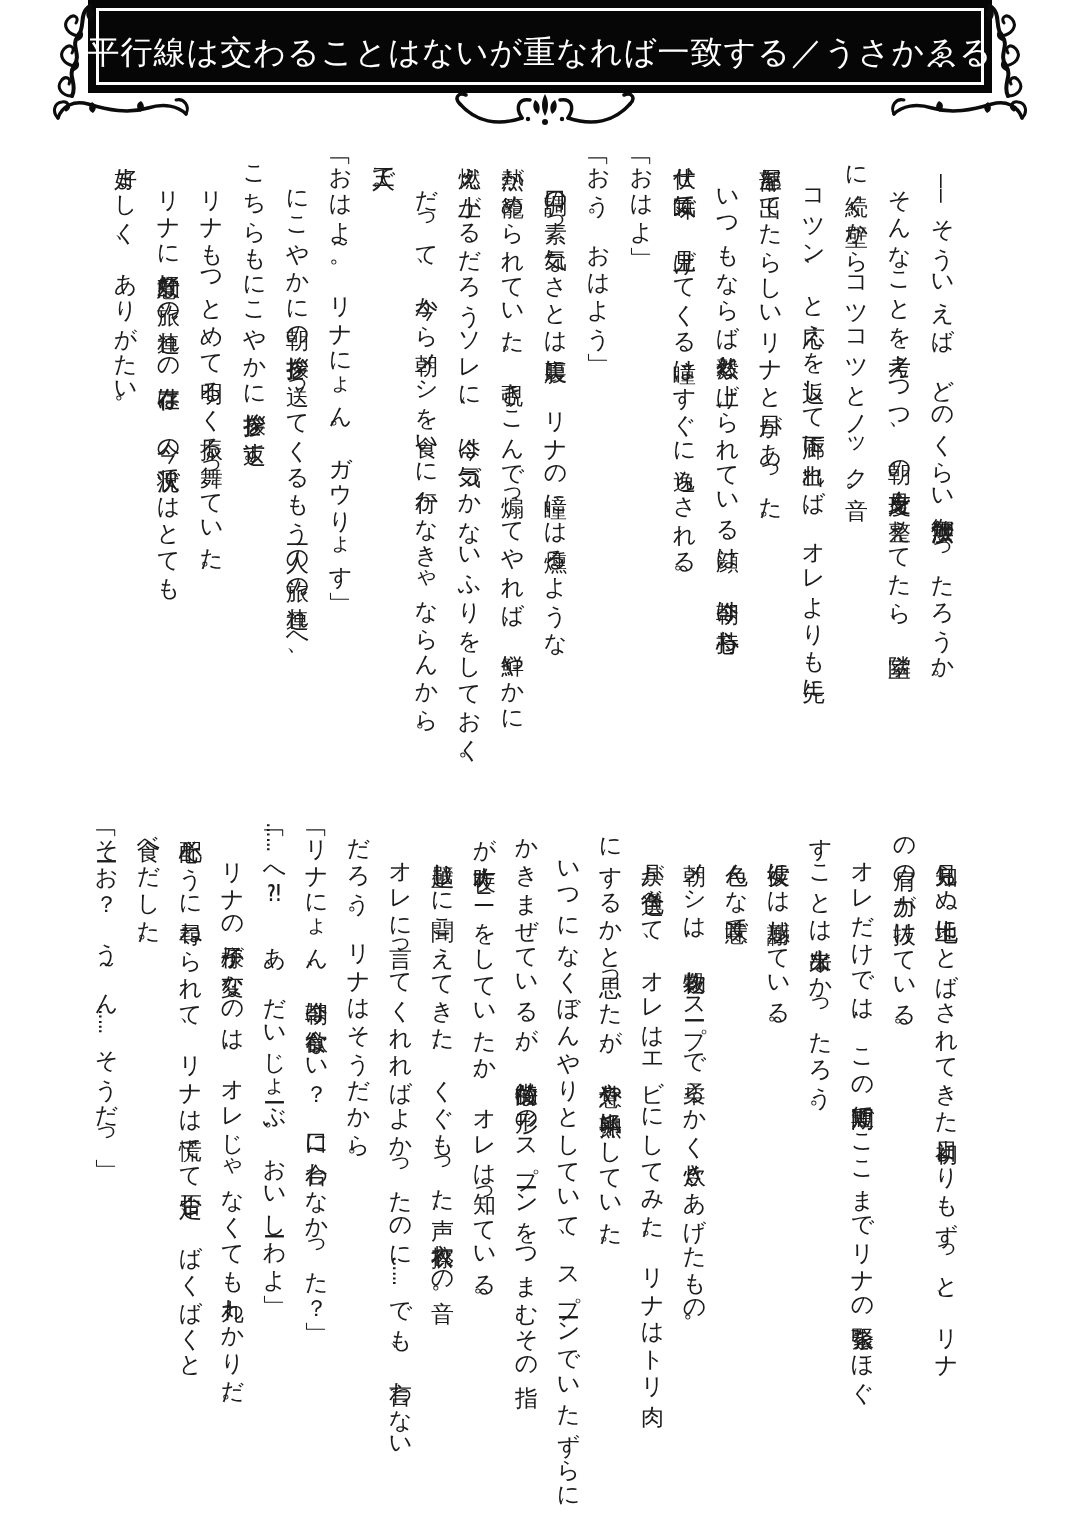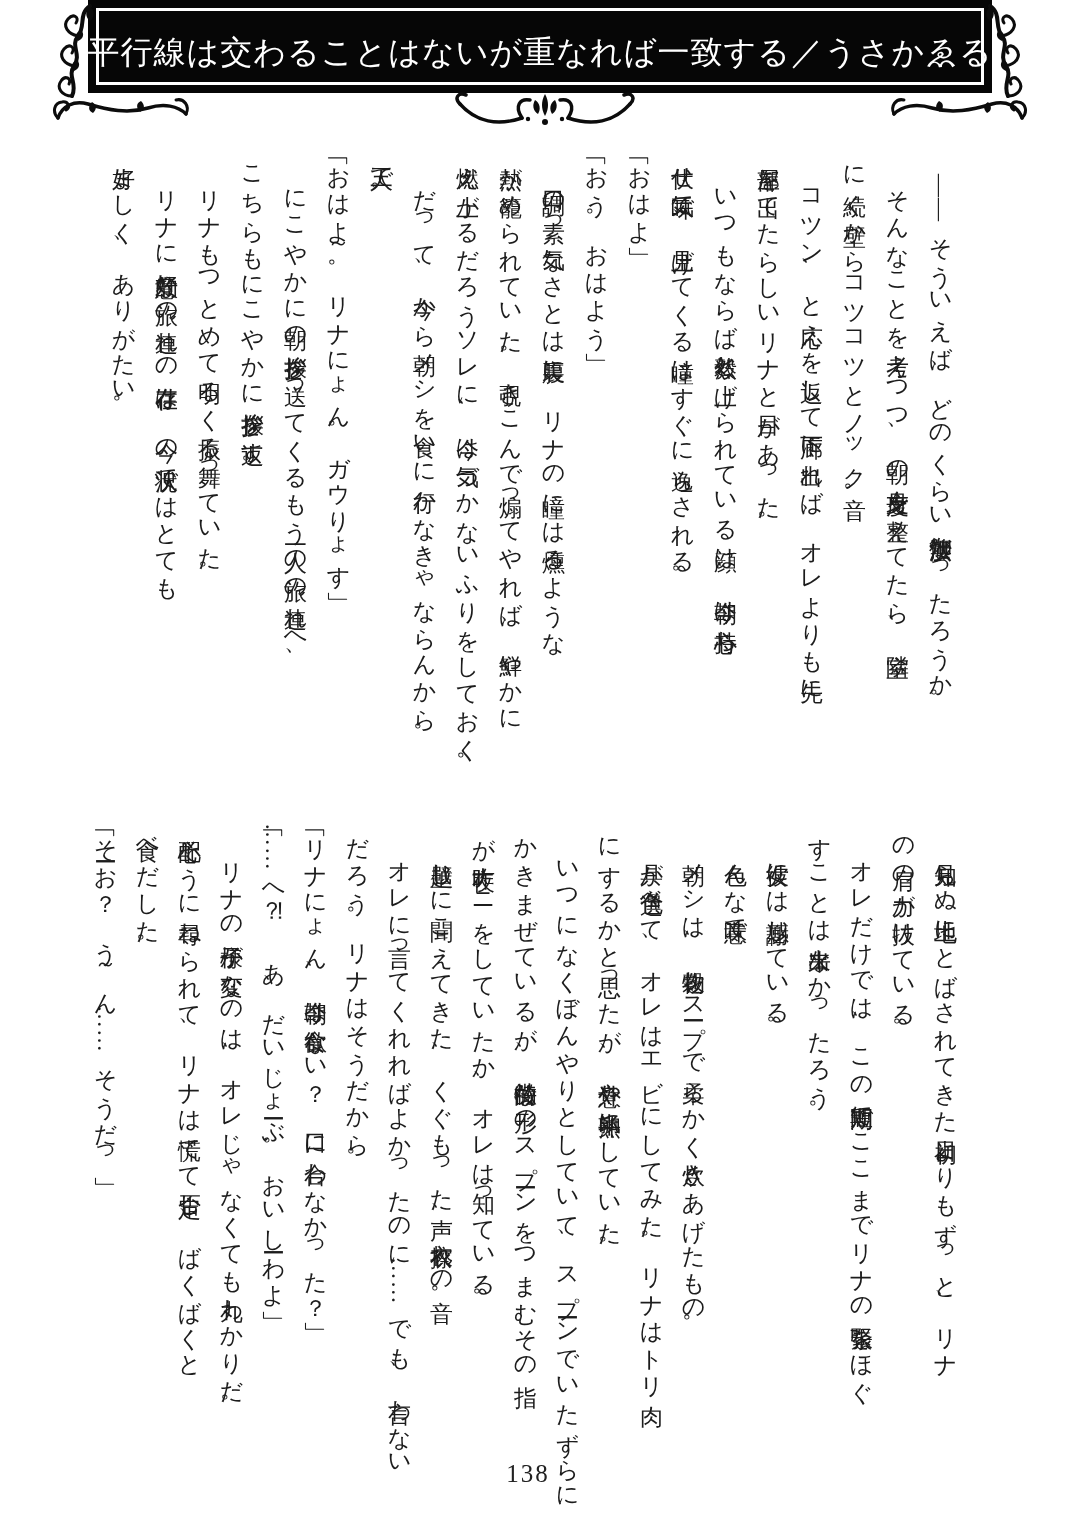--- a/index.html
+++ b/index.html
@@ -2,21 +2,21 @@
 <html lang="ja"><head>
 <meta charset="utf-8">
 <style>
   html,body{margin:0;padding:0;}
   body{background:#888;}
   .page{
     position:relative;
     width:1080px;height:1536px;
     background:#ffffff;
     overflow:hidden;
-    font-family:Liberation Serif, serif;
+    font-family:Liberation Mono, monospace;
   }
   
   .title-box{
     position:absolute;left:88px;top:0;
     width:904px;height:93px;
     background:#060606;
   }
   .title-inner{
     position:absolute;left:8px;right:8px;top:8px;bottom:8px;
     border:3px solid #ffffff;
@@ -177,15 +177,14 @@
       <p class="vline">　オレに言ってくれればよかったのに……でも、言わない</p>
       <p class="vline">だろう。リナはそうだから。</p>
       <p class="vline">「リナにょん、今朝は食欲ない？　口に合わなかった？」</p>
       <p class="vline">「……へ⁈　あ、だいじょーぶ。おいしーわよ」</p>
       <p class="vline">　リナの様子が変なのは、オレじゃなくても丸わかりだ。</p>
       <p class="vline">心配そうに尋ねられて、リナは慌てて否定し、ばくばくと</p>
       <p class="vline">食べだした。</p>
       <p class="vline">「そーお？　う～ん……そうだっ」</p>
     </section>
 
-  <div class="page-number">138</div>
 
 </div>
 
 </body></html>

